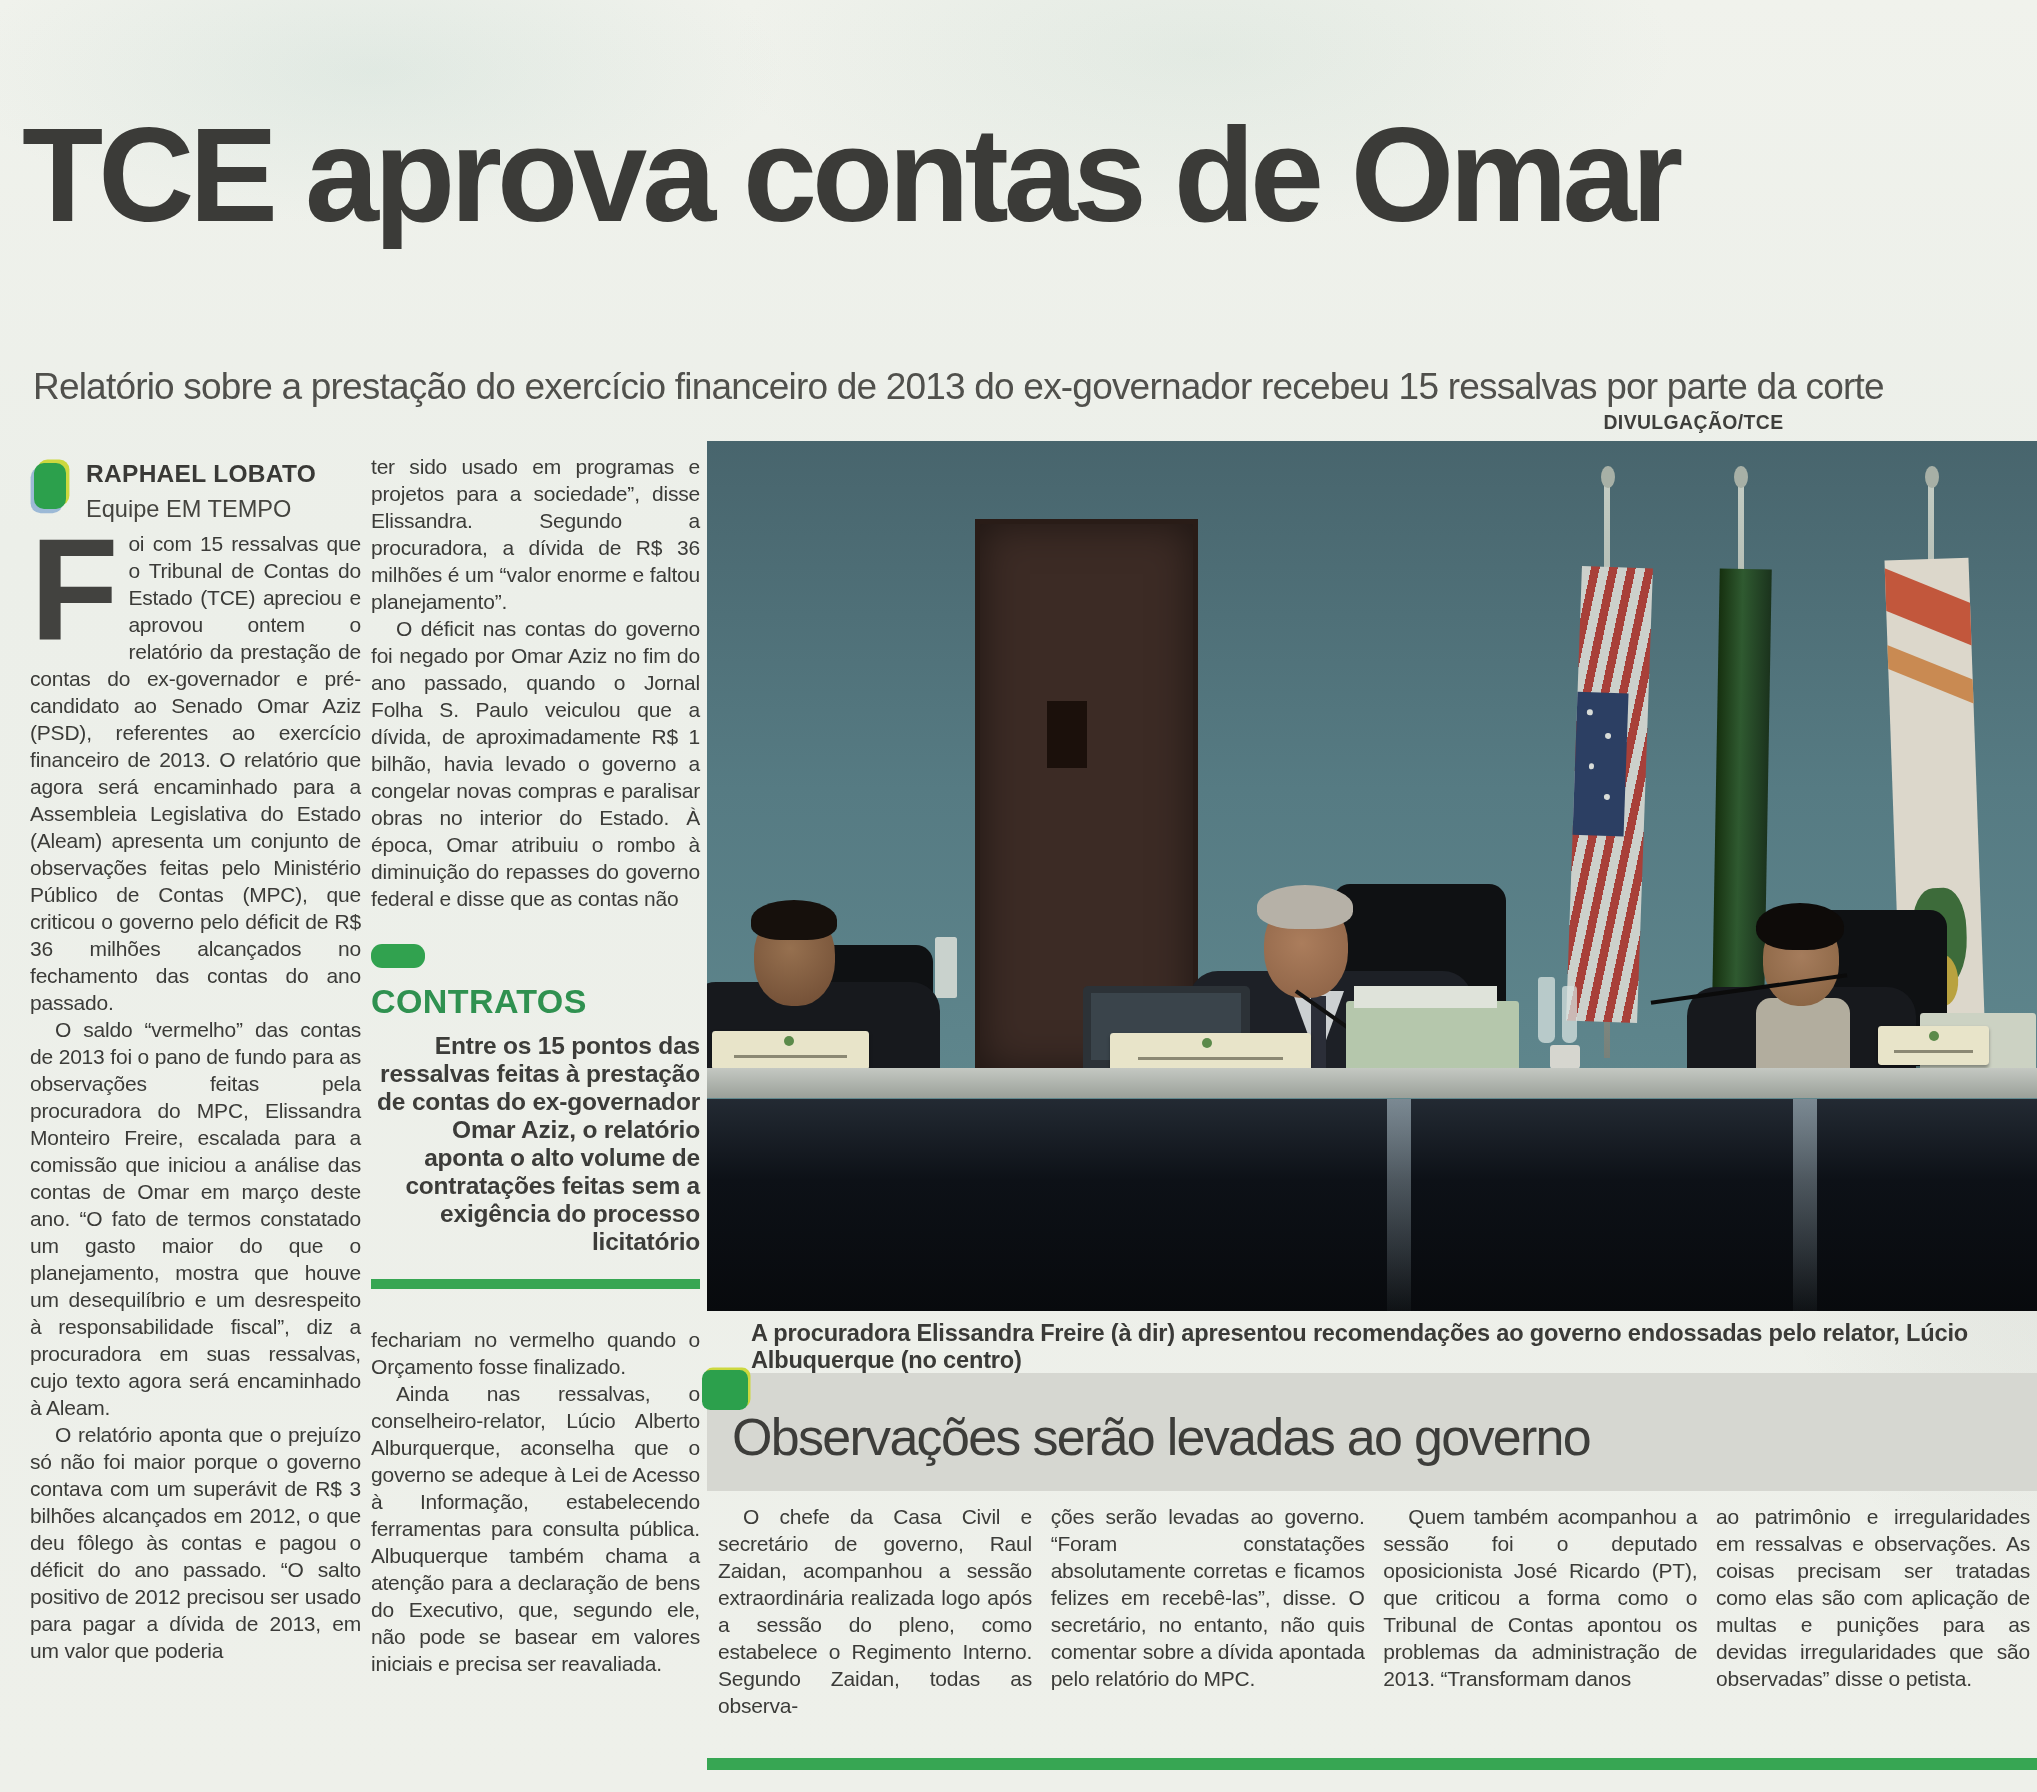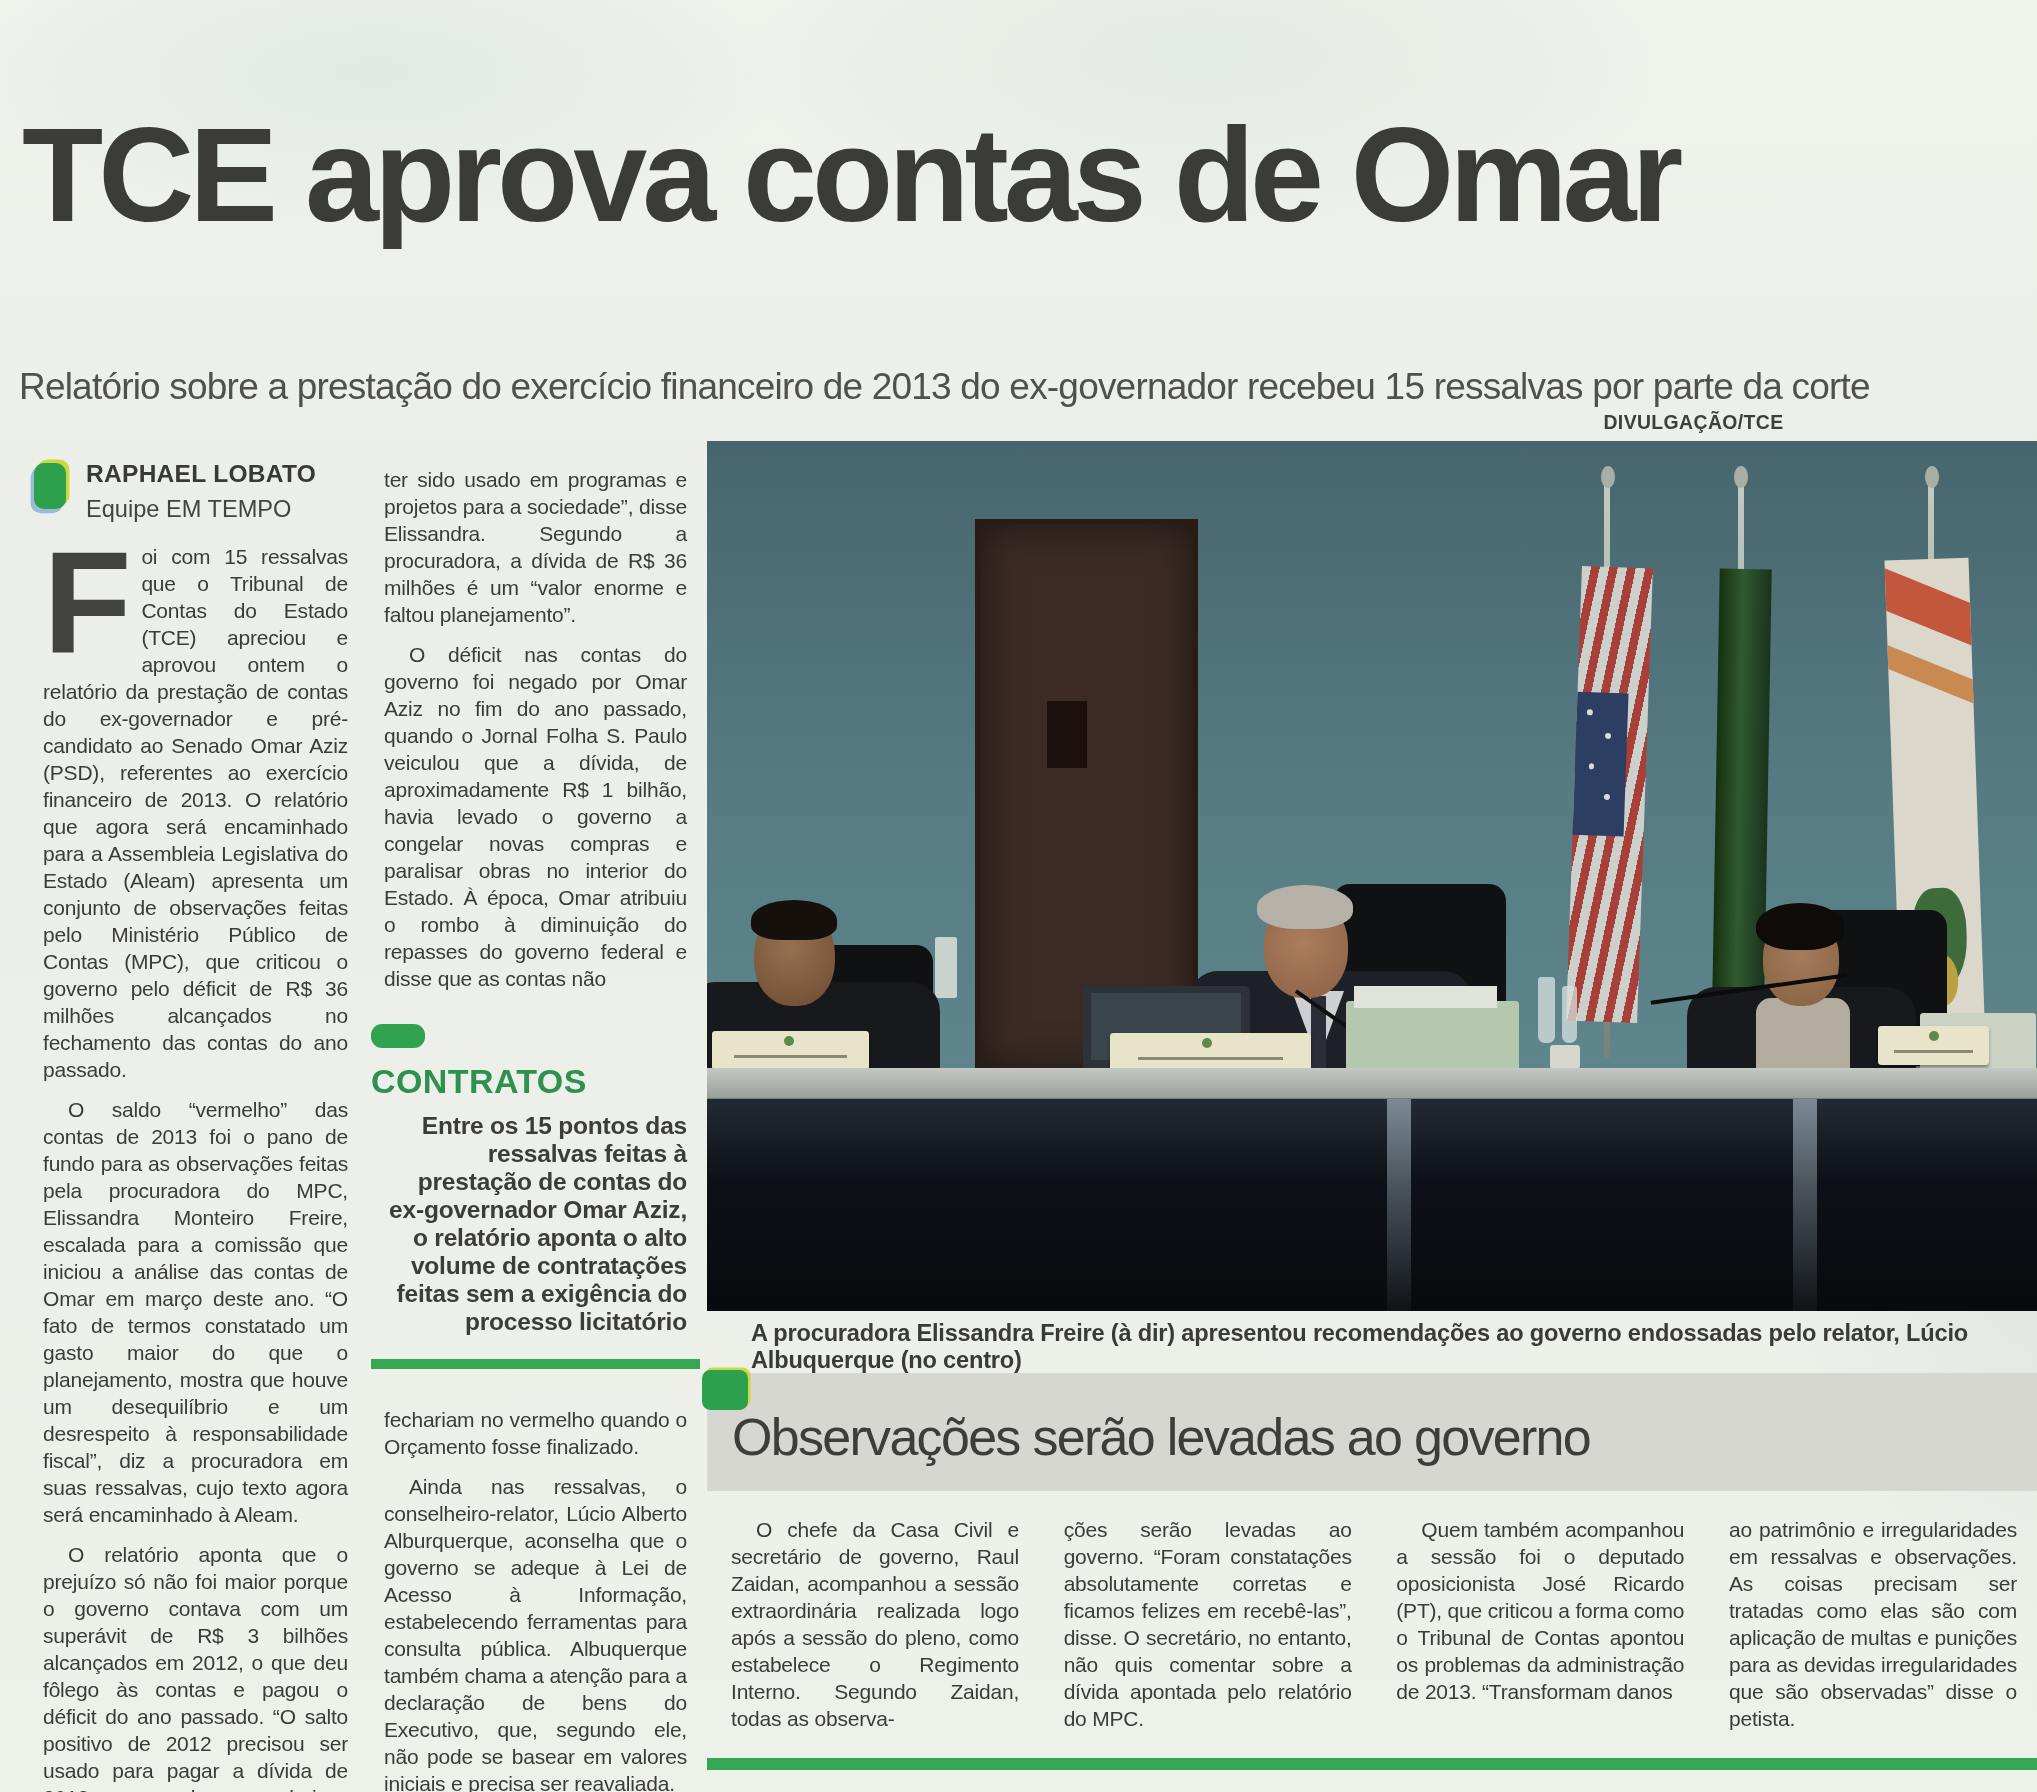--- a/index.html
+++ b/index.html
@@ -12,30 +12,30 @@
       radial-gradient(ellipse 422px 759px at 100% 60%, rgba(90,100,95,.10), transparent 75%),
       linear-gradient(180deg,#f0f2ec 0%,#ecefe9 30%,#eef0ea 100%);
     font-family:"Liberation Sans", sans-serif;
     color:#3b3b38;
     padding-left:36px;
   }
   .abs{position:absolute;}
   
   .headline{left:22px;top:13.5px;width:1999px;font-weight:700;color:#3b3b38;
     font-size:133px;line-height:145px;letter-spacing:-5px;}
-  .deck{left:19px;top:366px;width:1999px;font-size:37px;font-weight:400;color:#50504c;letter-spacing:-0.8px;}
+  .deck{left:33px;top:366px;width:1999px;font-size:37px;font-weight:400;color:#50504c;letter-spacing:-0.8px;}
   .credit{left:1358px;top:411px;width:671px;text-align:center;font-size:19.4px;font-weight:700;color:#3e3e3b;letter-spacing:0.4px;}
   
   .byline-icon{left:34px;top:463px;width:32px;height:46px;background:#2ca04c;border-radius:10px;
     box-shadow:3.4px -3.4px 0 #ccd83e, -3.4px 4.2px 0 rgba(60,120,190,.45);}
   .byline-author{left:86px;top:460px;font-size:24.5px;font-weight:700;color:#393936;letter-spacing:0.3px;}
   .byline-team{left:86px;top:496px;font-size:23.6px;color:#44443f;}
   
   .bodytext{font-size:21px;line-height:27px;text-align:justify;letter-spacing:-0.2px;color:#3b3b38;}
-  .bodytext p{margin:13px;}
+  .bodytext p{margin:0;}
   .bodytext p.ind{text-indent:25px;}
   .col1{left:30px;top:530px;width:331px;}
   .col2{left:371px;top:453px;width:329px;}
   .dropcap{float:left;font-size:145px;line-height:111px;font-weight:600;color:#42423f;padding:5px 10px 0 0;}
   .bullet-bar{width:54px;height:23.6px;border-radius:11px;background:#31a24f;margin:32px 0 20px 0;}
   .contratos-label{font-size:34px;font-weight:700;color:#2f9150;letter-spacing:0.4px;margin:0 0 17px 0;}
   .contratos-text{font-size:24.5px;line-height:28px;font-weight:700;color:#3c3c39;text-align:right;letter-spacing:-0.2px;}
   .divider{width:100%;height:10px;background:#37a653;margin:23.6px 0 37px 0;}
   
   .photo{left:707px;top:441px;width:1331px;height:870px;overflow:hidden;

